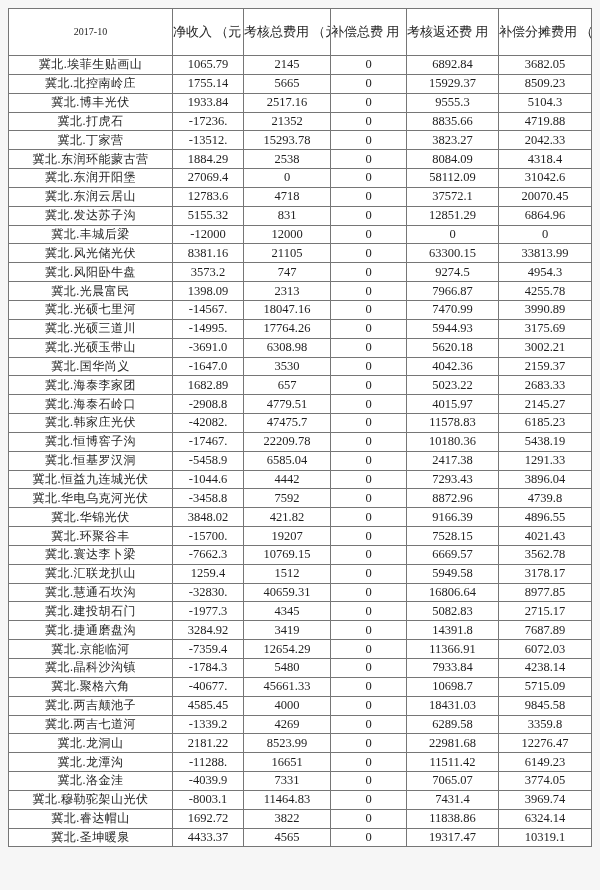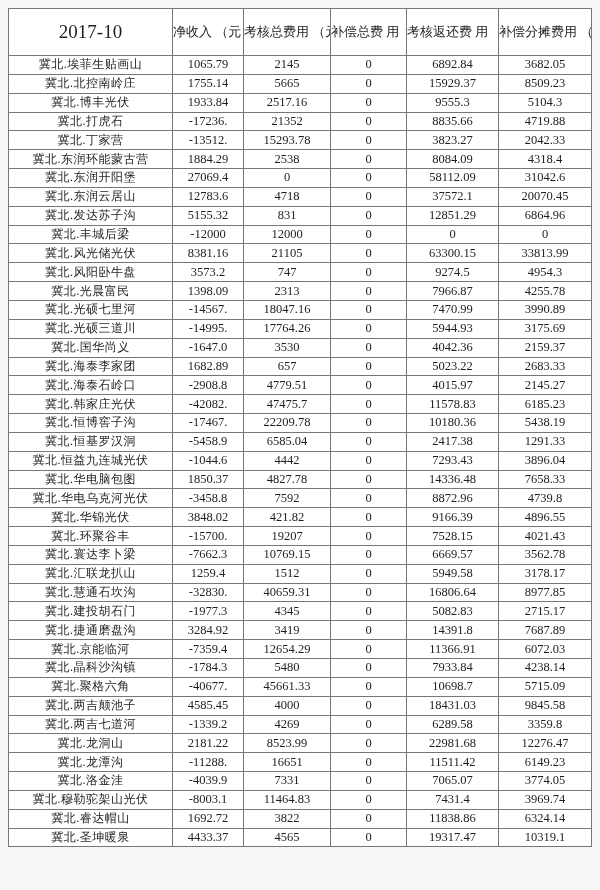--- a/index.html
+++ b/index.html
@@ -33,21 +33,21 @@
     white-space: nowrap;
   }
   thead th {
     height: 46px;
     font-weight: normal;
     font-size: 13px;
     line-height: 1.12;
     white-space: pre-line;
   }
   thead th.period-cell {
-    font-size: 19px;
+    font-size: 10px;
     white-space: nowrap;
   }
   tbody td {
     height: 17.85px;
     font-size: 12.5px;
   }
   tbody td:first-child {
     font-size: 12px;
     letter-spacing: 0.5px;
   }
@@ -197,20 +197,28 @@
         </tr>
         <tr>
           <td>冀北.光硕三道川</td>
           <td>-14995.</td>
           <td>17764.26</td>
           <td>0</td>
           <td>5944.93</td>
           <td>3175.69</td>
         </tr>
         <tr>
+          <td>冀北.光硕玉带山</td>
+          <td>-3691.0</td>
+          <td>6308.98</td>
+          <td>0</td>
+          <td>5620.18</td>
+          <td>3002.21</td>
+        </tr>
+        <tr>
           <td>冀北.国华尚义</td>
           <td>-1647.0</td>
           <td>3530</td>
           <td>0</td>
           <td>4042.36</td>
           <td>2159.37</td>
         </tr>
         <tr>
           <td>冀北.海泰李家团</td>
           <td>1682.89</td>
@@ -251,28 +259,20 @@
           <td>2417.38</td>
           <td>1291.33</td>
         </tr>
         <tr>
           <td>冀北.恒益九连城光伏</td>
           <td>-1044.6</td>
           <td>4442</td>
           <td>0</td>
           <td>7293.43</td>
           <td>3896.04</td>
-        </tr>
-        <tr>
-          <td>冀北.华电脑包图</td>
-          <td>1850.37</td>
-          <td>4827.78</td>
-          <td>0</td>
-          <td>14336.48</td>
-          <td>7658.33</td>
         </tr>
         <tr>
           <td>冀北.华电乌克河光伏</td>
           <td>-3458.8</td>
           <td>7592</td>
           <td>0</td>
           <td>8872.96</td>
           <td>4739.8</td>
         </tr>
         <tr>

